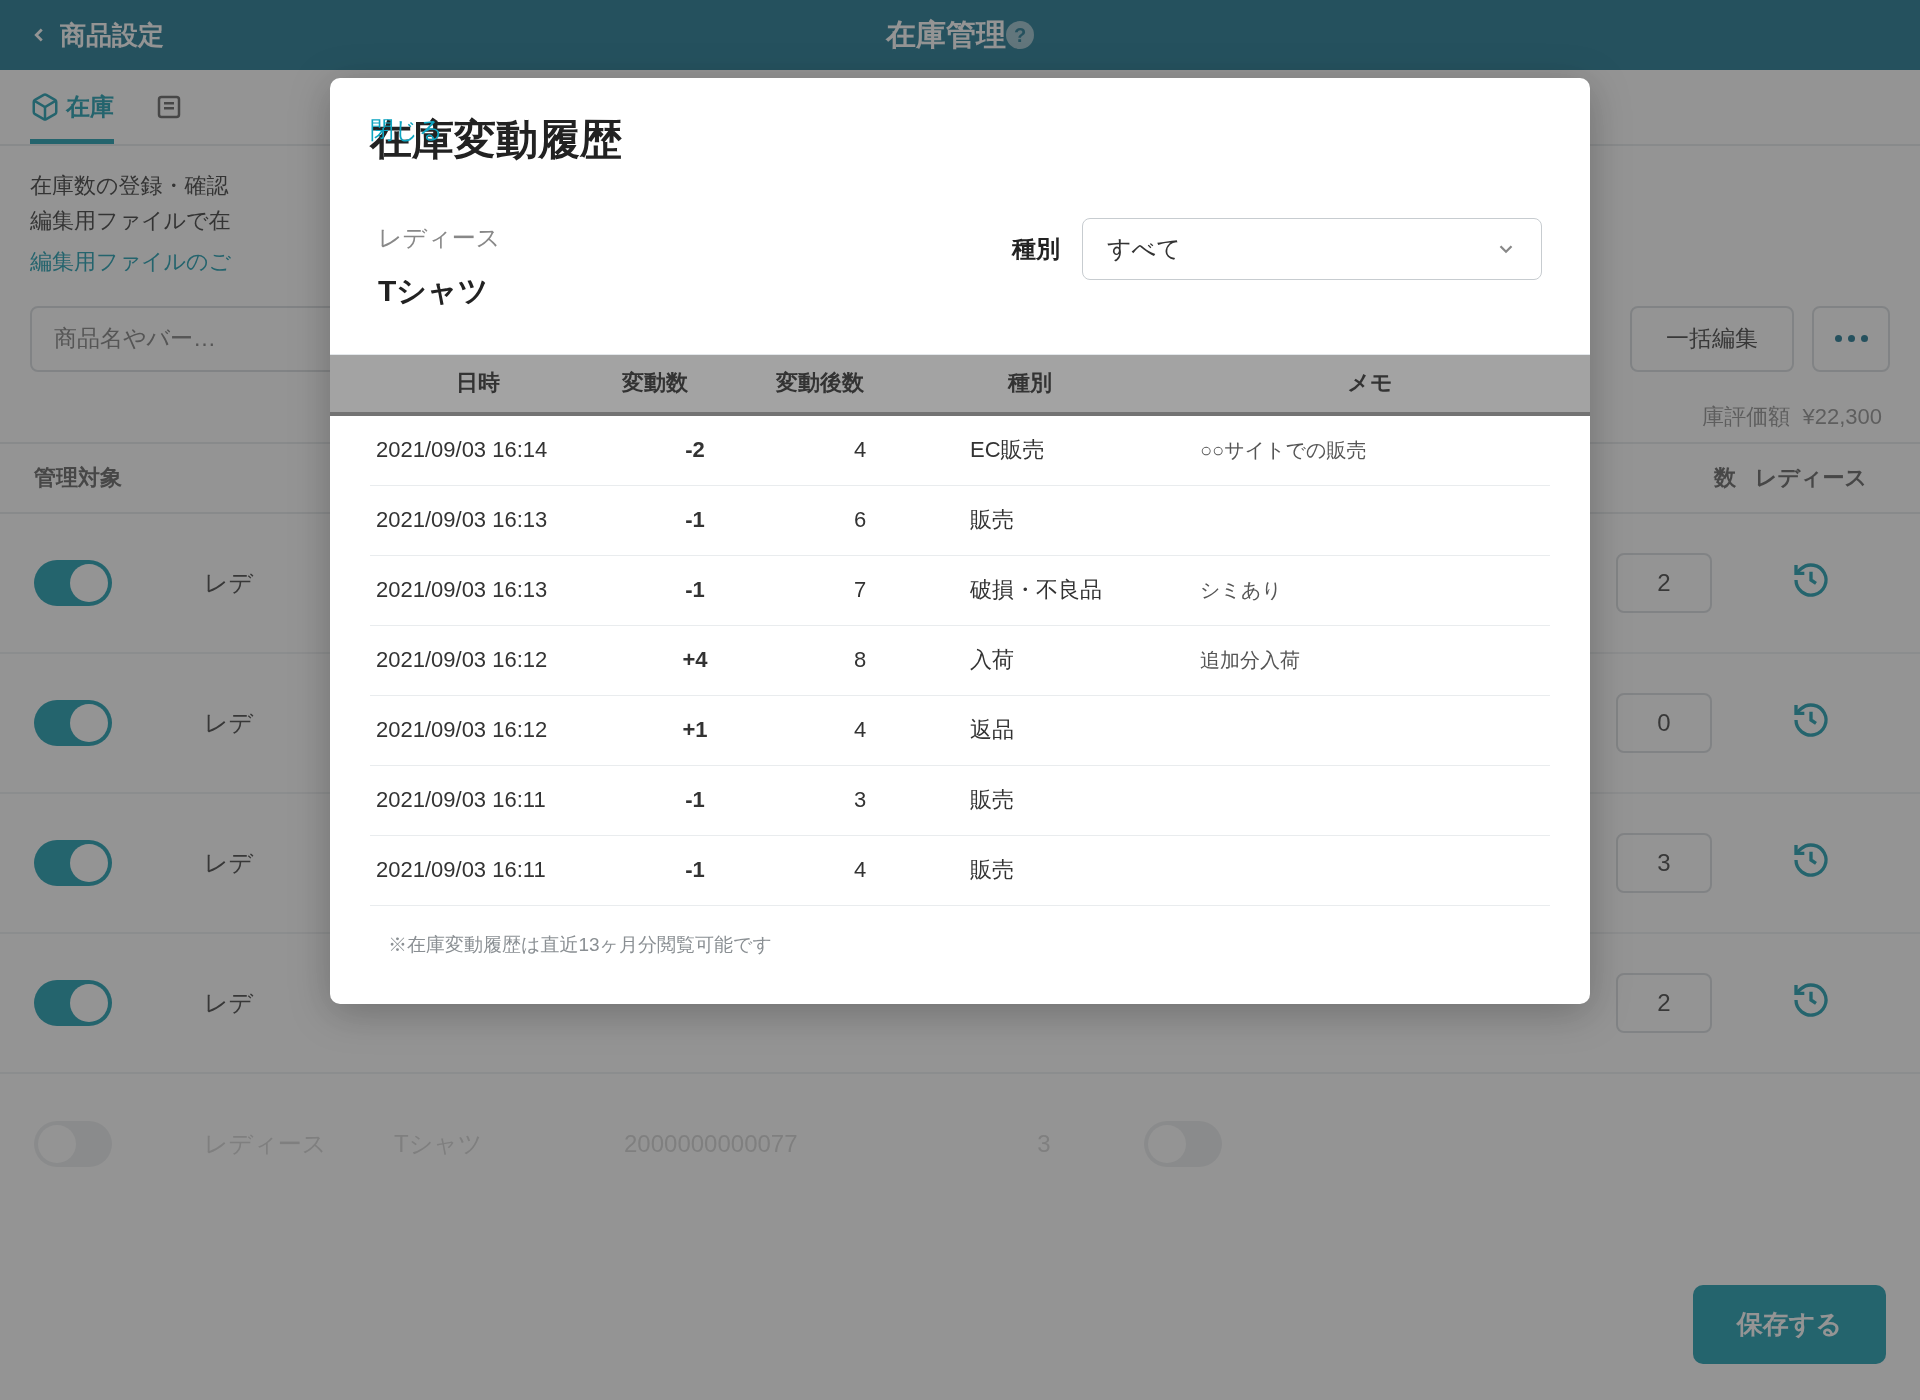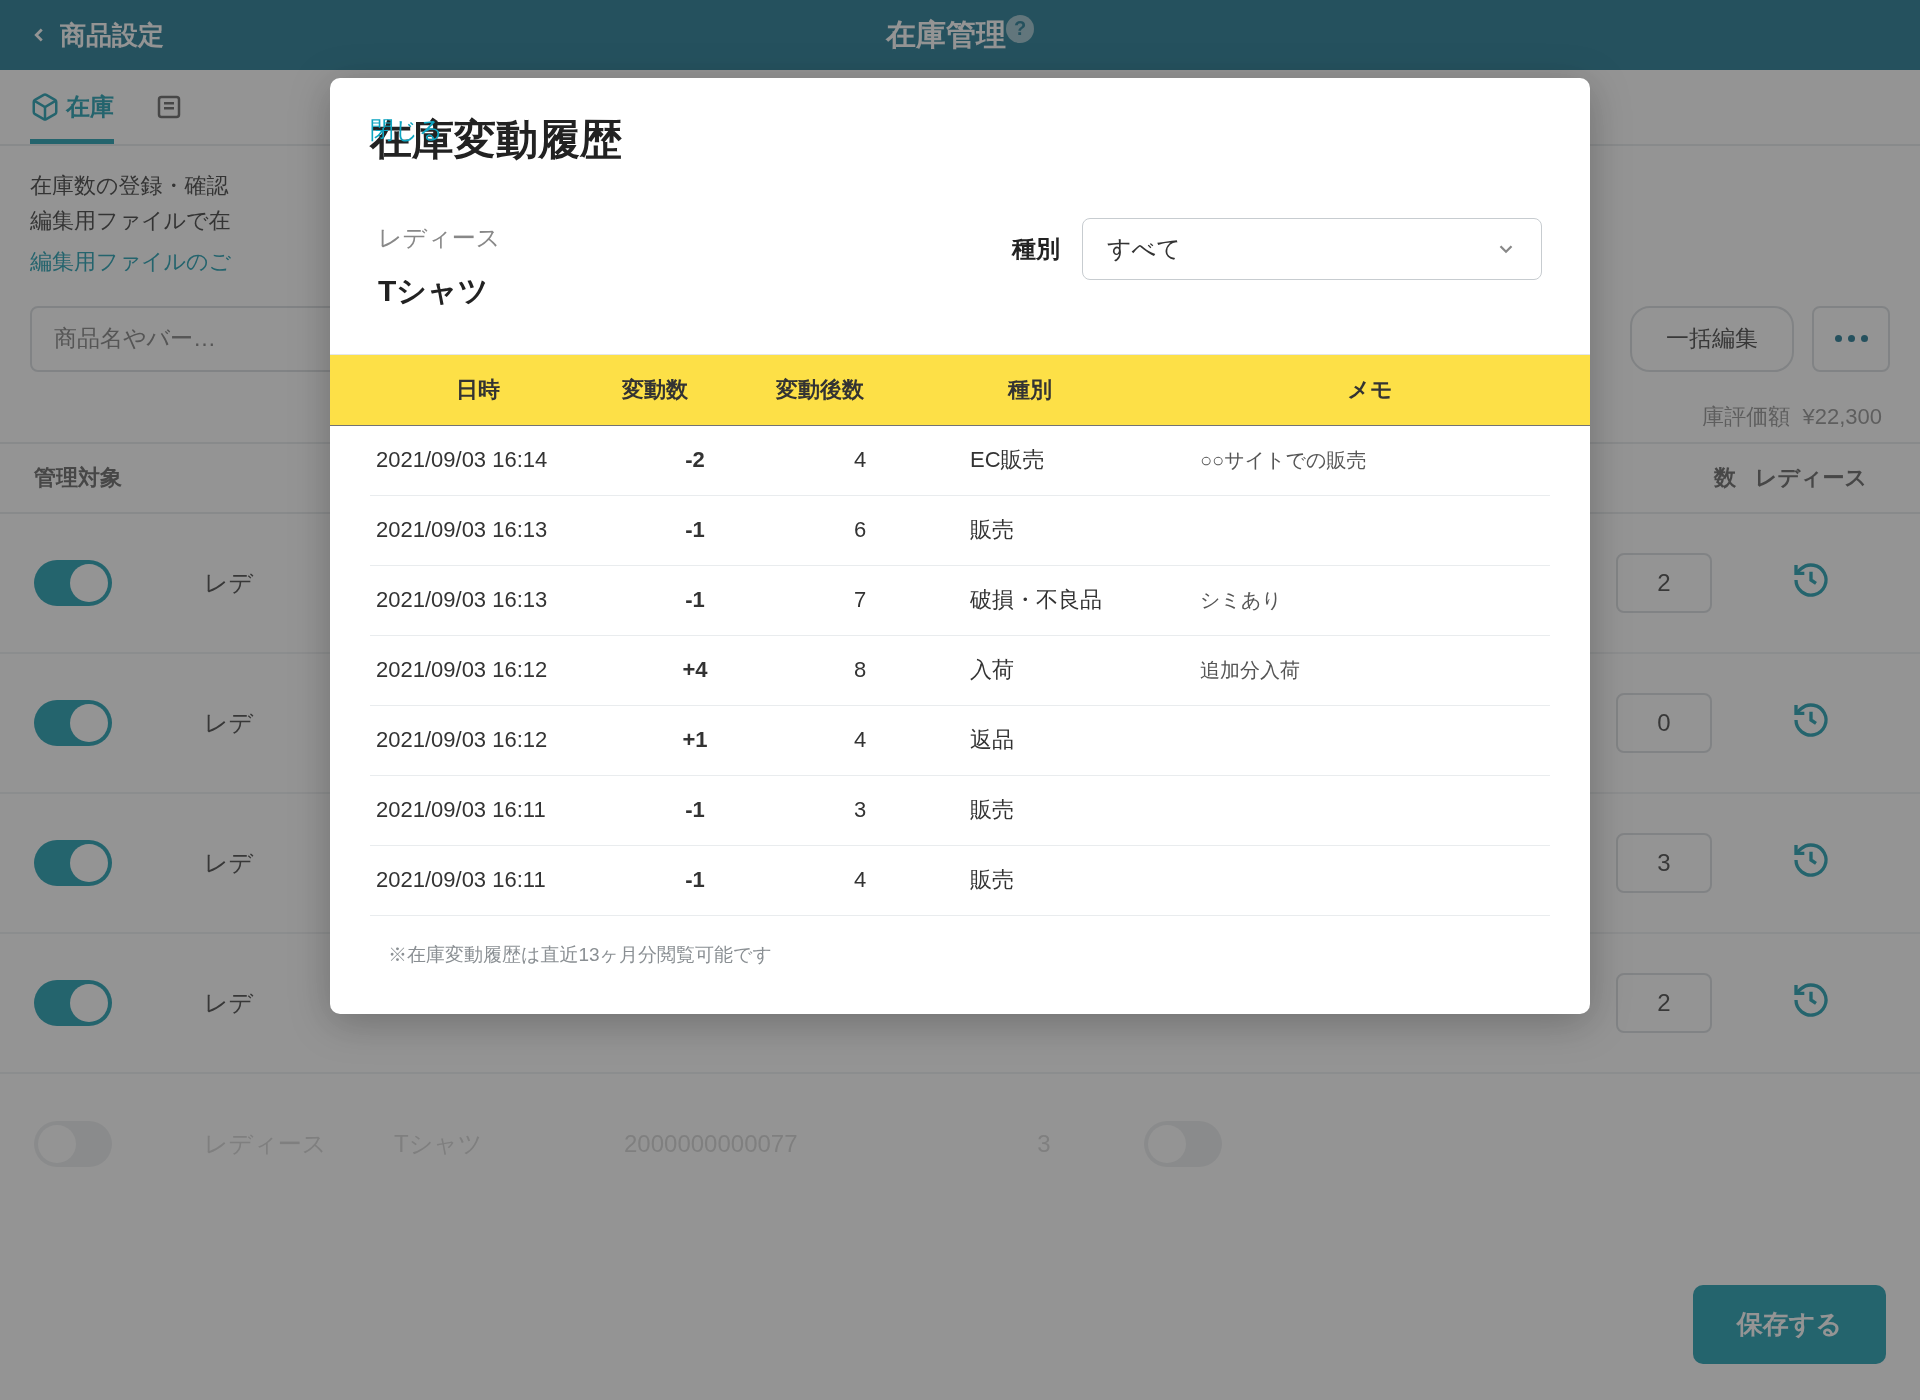--- a/index.html
+++ b/index.html
@@ -1,39 +1,39 @@
 <!DOCTYPE html>
 <html><head>
 <meta charset="utf-8">
 <style>
   * { box-sizing: border-box; margin: 0; padding: 0; }
   html, body { width: 1920px; height: 1400px; font-family: -apple-system, "Hiragino Sans", "Hiragino Kaku Gothic ProN", Meiryo, sans-serif; background: #fff; overflow: hidden; }
   
   .topbar { height: 70px; background: #0b6c88; color: #fff; display: flex; align-items: center; position: relative; }
   .topbar .back { display: flex; align-items: center; gap: 10px; margin-left: 28px; font-size: 26px; font-weight: 600; cursor: pointer; }
   .topbar .back svg { width: 22px; height: 22px; }
-  .topbar .title-wrap { position: absolute; left: 50%; transform: translateX(-50%); display: flex; align-items: flex-start; }
+  .topbar .title-wrap { position: absolute; left: 50%; transform: translateX(-50%); display: flex; align-items: center; }
   .topbar .title { font-size: 30px; font-weight: 700; }
   .topbar .help { width: 28px; height: 28px; border-radius: 50%; background: rgba(255,255,255,.55); color: #0b6c88; font-size: 20px; font-weight: 700; display: flex; align-items: center; justify-content: center; }
 
   
   .tabs { display: flex; align-items: center; gap: 40px; padding: 0 30px; height: 76px; border-bottom: 2px solid #e5e9eb; }
   .tab { display: flex; align-items: center; gap: 6px; color: #3a3a3a; font-size: 24px; height: 100%; }
   .tab.active { color: #0894a9; border-bottom: 5px solid #0894a9; padding-top: 5px; font-weight: 600; }
   .tab svg { width: 30px; height: 30px; }
 
   
   .desc { padding: 22px 30px 8px; font-size: 22px; color: #2c2c2c; line-height: 1.6; }
   .desc .link { color: #0894a9; margin-top: 6px; }
 
   
   .toolbar-row { display: flex; align-items: center; gap: 18px; padding: 18px 30px 26px; }
   .search-input { flex: 0 0 560px; height: 66px; border: 2px solid #d6dadd; border-radius: 8px; padding: 0 22px; font-size: 23px; color: #888; background: #fff; }
   .toolbar-spacer { flex: 1; }
-  .bulk-edit-btn { height: 66px; padding: 0 34px; border: 2px solid #d6dadd; border-radius: 20px; background: #fff; font-size: 23px; color: #333; display: flex; align-items: center; }
+  .bulk-edit-btn { height: 66px; padding: 0 34px; border: 2px solid #d6dadd; border-radius: 8px; background: #fff; font-size: 23px; color: #333; display: flex; align-items: center; }
   .more-btn { height: 66px; width: 78px; border: 2px solid #d6dadd; border-radius: 8px; background: #fff; display: flex; align-items: center; justify-content: center; gap: 6px; }
   .more-btn .dot { width: 7px; height: 7px; border-radius: 50%; background: #0b6c88; }
 
   
   .valuation { text-align: right; padding: 4px 38px 10px; font-size: 22px; color: #888; }
 
   
   .table-head { display: flex; align-items: center; padding: 0 34px; height: 72px; border-top: 2px solid #e5e9eb; border-bottom: 2px solid #e5e9eb; color: #555; font-size: 22px; font-weight: 600; }
   .col-manage { width: 170px; }
   .col-cat { width: 190px; }
@@ -65,21 +65,21 @@
 
   .modal-meta { display: flex; align-items: flex-start; padding: 40px 48px 30px; gap: 40px; }
   .meta-left { flex: 1; color: #888; font-size: 24px; line-height: 1.7; }
   .meta-left .prod-name { font-size: 30px; font-weight: 700; color: #222; margin: 6px 0 8px; }
   .meta-right { display: flex; align-items: center; gap: 22px; }
   .meta-right .label { font-size: 24px; font-weight: 700; color: #222; }
   .type-select { width: 460px; height: 62px; border: 1.5px solid #c7ccd0; border-radius: 8px; padding: 0 24px; display: flex; align-items: center; justify-content: space-between; font-size: 24px; color: #333; cursor: pointer; }
   .type-select svg { width: 22px; height: 22px; color: #888; }
 
   .mtable { width: 100%; }
-  .mtable .mhead { display: flex; background: #fde047; border-top: 1px solid #e3e7ea; border-bottom: 1px solid #737373; height: 72px; align-items: center; font-size: 22px; font-weight: 700; color: #333; }
+  .mtable .mhead { display: flex; background: #a3a3a3; border-top: 1px solid #e3e7ea; border-bottom: 4px solid #737373; height: 62px; align-items: center; font-size: 22px; font-weight: 700; color: #333; }
   .mtable .mrow { display: flex; border-bottom: 1px solid #e9ecee; height: 70px; align-items: center; font-size: 22px; color: #333; margin: 0 40px; }
   .mcol-date { width: 250px; padding-left: 6px; }
   .mhead .mcol-date { padding-left: 46px; text-align: center; }
   .mcol-change { width: 150px; text-align: center; font-weight: 700; }
   .mcol-after { width: 180px; text-align: center; }
   .mcol-type { width: 240px; text-align: left; padding-left: 20px; }
   .mhead .mcol-type { text-align: center; padding-left: 0; }
   .mcol-memo { flex: 1; text-align: left; font-size: 20px; color: #555; padding-left: 10px; }
   .mhead .mcol-memo { text-align: center; font-size: 22px; color: #333; padding-left: 0; }
   .mtable .footnote { padding: 26px 58px 0; font-size: 19px; color: #8a8f93; }

